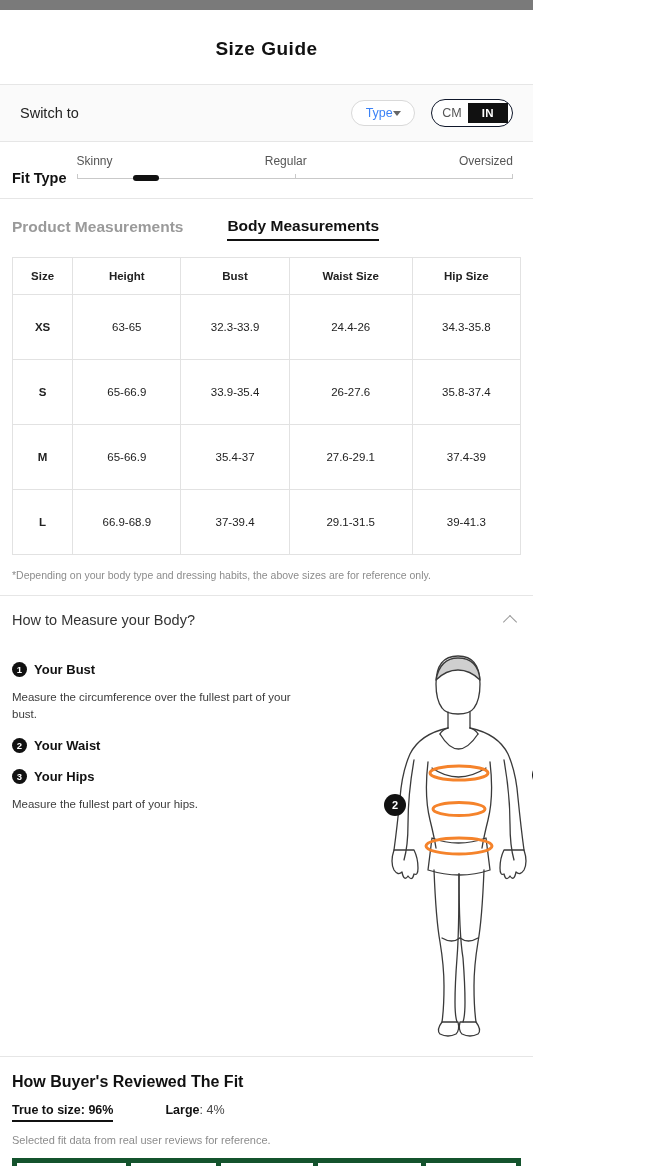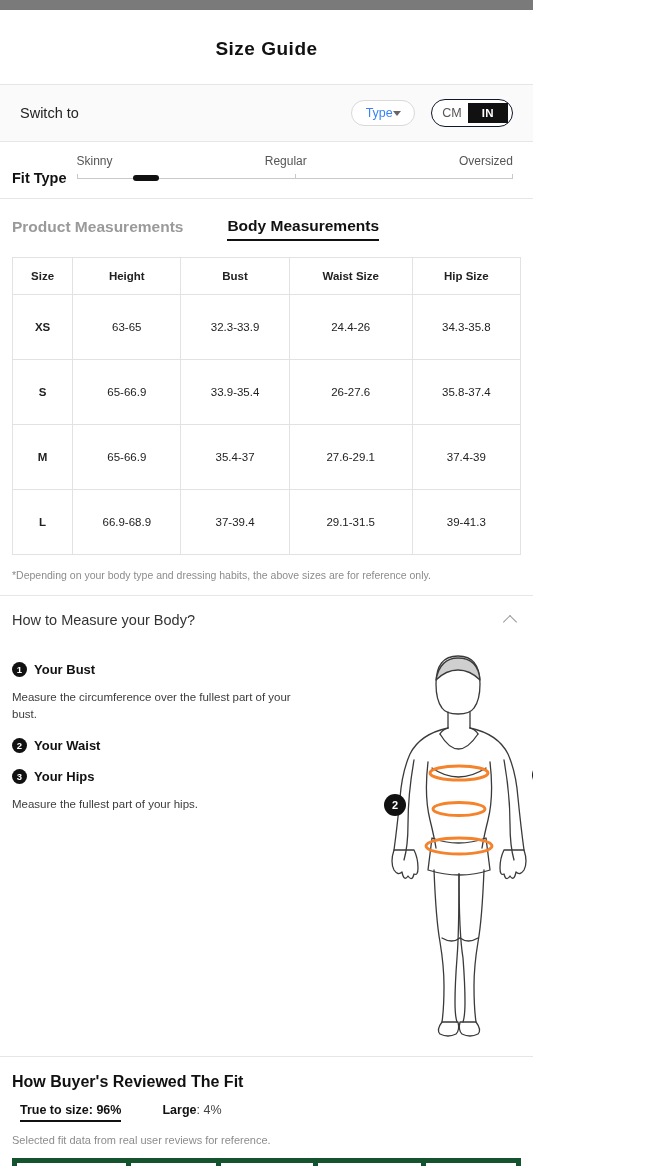--- a/index.html
+++ b/index.html
@@ -251,22 +251,22 @@
   .reviewed-head {
     font-size: 16px;
     font-weight: bold;
     padding: 16px 12px 8px 12px;
     color: #111;
     border-top: 1px solid #e6e6e6;
   }
   .fit-stats {
     display: flex;
     align-items: baseline;
-    gap: 41px;
-    padding: 4px 12px 6px 20px;
+    gap: 52px;
+    padding: 4px 12px 6px 12px;
     font-size: 12.5px;
   }
   .stat-primary {
     font-weight: bold;
     color: #111;
     border-bottom: 2px solid #111;
     padding-bottom: 3px;
   }
   .stat-secondary {
     color: #444;

